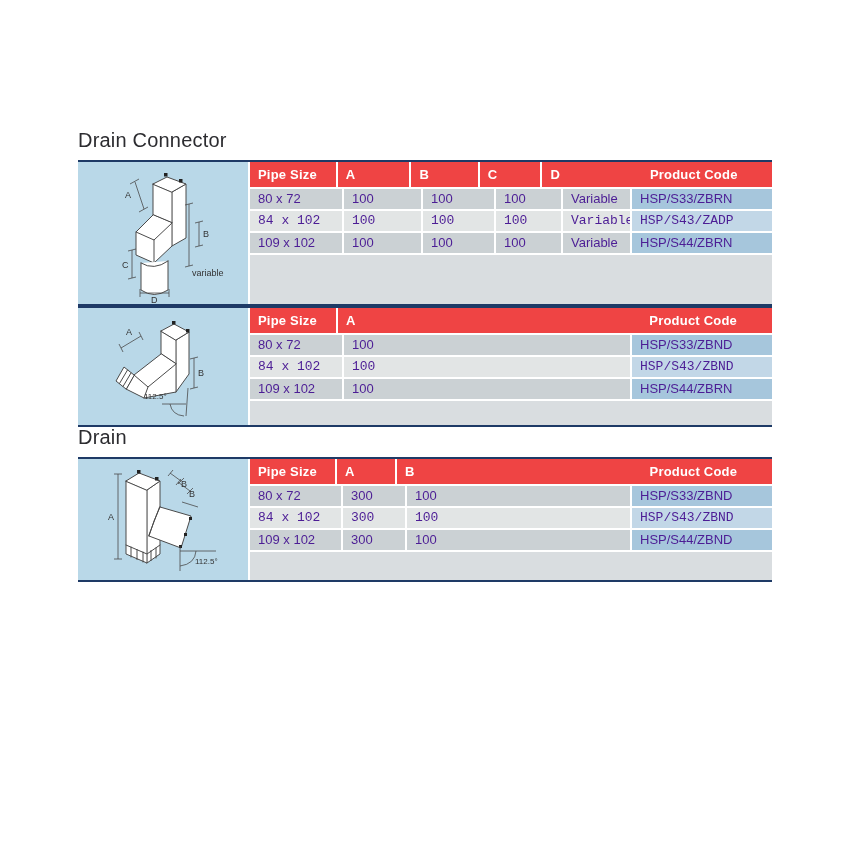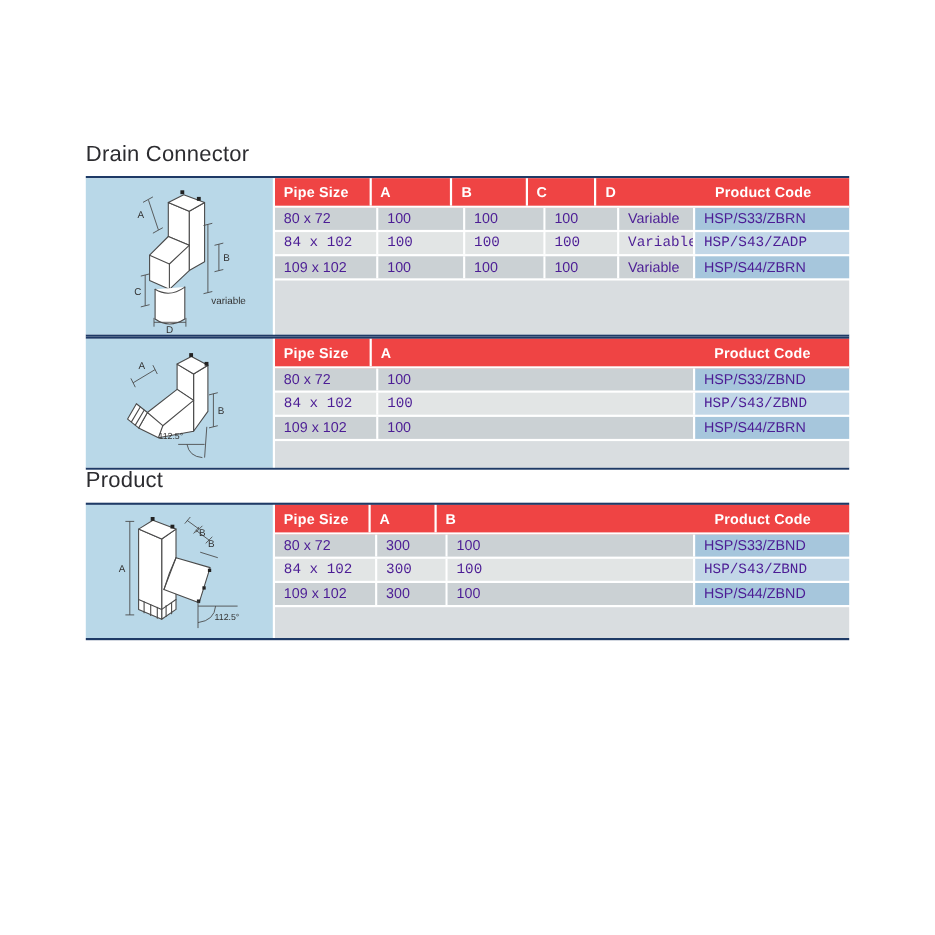--- a/index.html
+++ b/index.html
@@ -191,21 +191,21 @@
         </div>
         <div class="row odd">
           <div class="cell w-b0">109 x 102</div>
           <div class="cell w-b1">100</div>
           <div class="cell w-b2 pc end">HSP/S44/ZBRN</div>
         </div>
         <div class="foot"></div>
       </div>
     </div>
 
-    <h2 class="sec-title mt-3">Product</h2>
+    <h2 class="sec-title mt-3">Drain</h2>
     <div class="tablebox t3">
       <div class="side">
         <svg width="170" height="121" viewBox="0 0 170 121">
           <g stroke="#4a4a4a" stroke-width="1" fill="none" stroke-linejoin="round" stroke-linecap="round">
             <path fill="#fff" d="M69,31 L82,22 L82,95 L69,104 Z"></path>
             <path fill="#fff" d="M48,22 L48,95 L69,104 L69,31 Z"></path>
             <path fill="#fff" d="M48,22 L61,14 L82,22 L69,31 Z"></path>
             <path fill="#fff" d="M82,48 L113,57 L103,89 L71,77 Z"></path>
             <path d="M82,48 L76,62 L71,77"></path>
             <path d="M48,86 L69,95 L82,86"></path>

